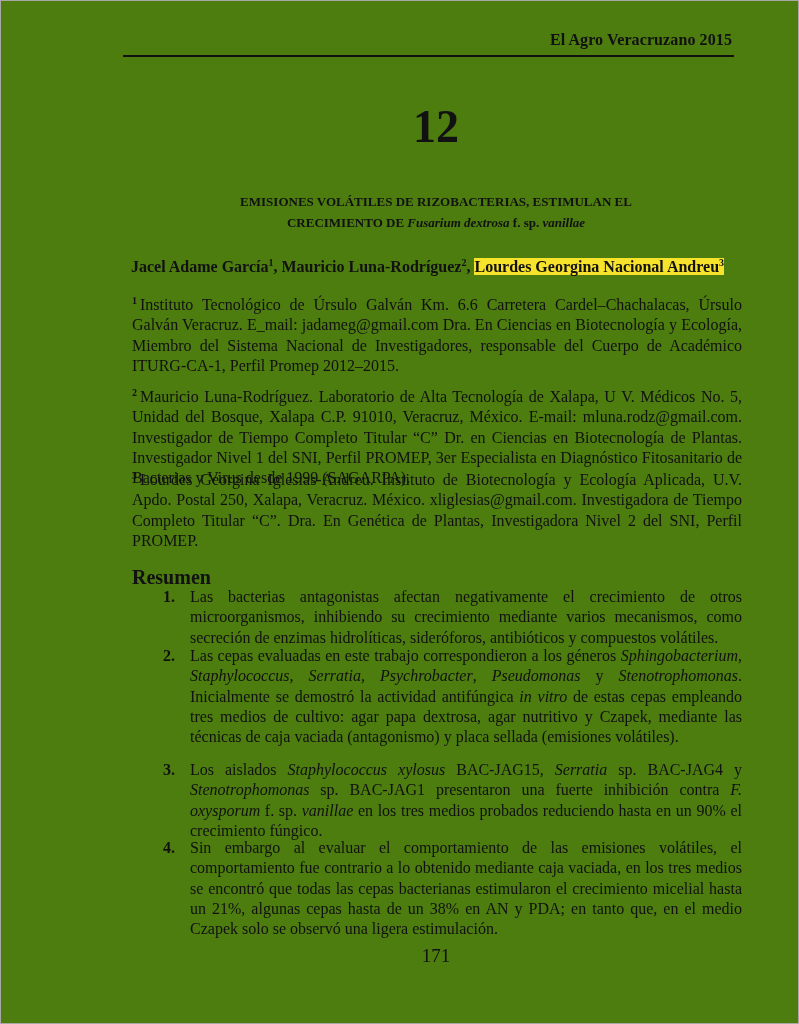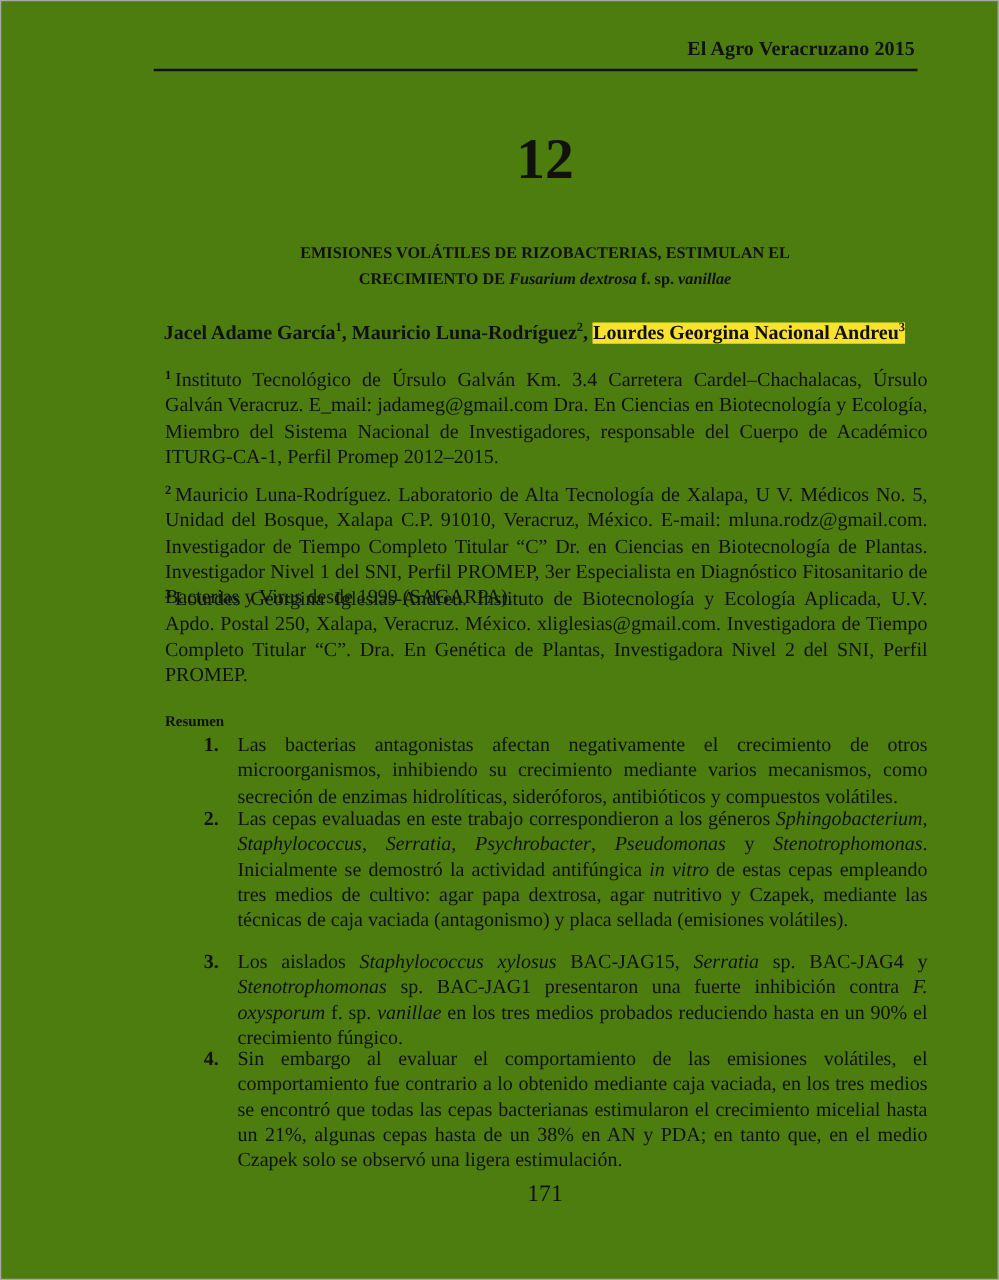--- a/index.html
+++ b/index.html
@@ -34,21 +34,21 @@
   .affil {
     position: absolute; left: 131px; width: 610px;
     font-size: 16px; line-height: 20.3px; text-align: justify;
   }
   .affil sup { font-size: 10px; font-weight: bold; vertical-align: 6px; line-height: 0; margin-right: 3px; }
   .a1 { top: 294px; }
   .a2 { top: 372px; margin-top: 14px; }
   .a3 { top: 469px; }
   .resumen-head {
     position: absolute; top: 566px; left: 131px;
-    font-weight: bold; font-size: 12px; line-height: 20px;
+    font-weight: bold; font-size: 20px; line-height: 20px;
   }
   .list { position: absolute; left: 131px; width: 610px; font-size: 16px; line-height: 20.3px; }
   .item { position: relative; padding-left: 58px; text-align: justify; margin-bottom: 0; }
   .item .num { position: absolute; left: 31px; top: 0; font-weight: bold; }
   .l1 { top: 586px; }
   .l2 { top: 645px; }
   .l3 { top: 759px; }
   .l4 { top: 837px; }
   i { font-style: italic; }
   .page-number {
@@ -68,21 +68,21 @@
 
   <div class="title">
     <div>EMISIONES VOLÁTILES DE RIZOBACTERIAS, ESTIMULAN EL</div>
     <div><span>CRECIMIENTO DE </span><i>Fusarium dextrosa</i><span> f. sp. </span><i>vanillae</i></div>
   </div>
 
   <div class="authors">
     <span><span>Jacel Adame García</span><sup>1</sup></span><span>, </span><span><span>Mauricio Luna-Rodríguez</span><sup>2</sup></span><span>, </span><span class="hl"><span>Lourdes Georgina Nacional Andreu</span><sup>3</sup></span>
   </div>
 
-  <div class="affil a1"><sup>1</sup><span>Instituto Tecnológico de Úrsulo Galván Km. 3.4 Carretera Cardel–Chachalacas, Úrsulo Galván Veracruz. E_mail: jadameg@gmail.com Dra. En Ciencias en Biotecnología y Ecología, Miembro del Sistema Nacional de Investigadores, responsable del Cuerpo de Académico ITURG-CA-1, Perfil Promep 2012–2015.</span></div>
+  <div class="affil a1"><sup>1</sup><span>Instituto Tecnológico de Úrsulo Galván Km. 6.6 Carretera Cardel–Chachalacas, Úrsulo Galván Veracruz. E_mail: jadameg@gmail.com Dra. En Ciencias en Biotecnología y Ecología, Miembro del Sistema Nacional de Investigadores, responsable del Cuerpo de Académico ITURG-CA-1, Perfil Promep 2012–2015.</span></div>
   <div class="affil a2"><sup>2</sup><span>Mauricio Luna-Rodríguez. Laboratorio de Alta Tecnología de Xalapa, U V. Médicos No. 5, Unidad del Bosque, Xalapa C.P. 91010, Veracruz, México. E-mail: mluna.rodz@gmail.com. Investigador de Tiempo Completo Titular “C” Dr. en Ciencias en Biotecnología de Plantas. Investigador Nivel 1 del SNI, Perfil PROMEP, 3er Especialista en Diagnóstico Fitosanitario de Bacterias y Virus desde 1999 (SAGARPA).</span></div>
   <div class="affil a3"><sup>3</sup><span>Lourdes Georgina Iglesias-Andreu. Instituto de Biotecnología y Ecología Aplicada, U.V. Apdo. Postal 250, Xalapa, Veracruz. México. xliglesias@gmail.com. Investigadora de Tiempo Completo Titular “C”. Dra. En Genética de Plantas, Investigadora Nivel 2 del SNI, Perfil PROMEP.</span></div>
 
   <div class="resumen-head">Resumen</div>
 
   <div class="list l1">
     <div class="item"><span class="num">1.</span><span class="segs"><span>Las bacterias antagonistas afectan negativamente el crecimiento de otros microorganismos, inhibiendo su crecimiento mediante varios mecanismos, como secreción de enzimas hidrolíticas, sideróforos, antibióticos y compuestos volátiles.</span></span></div>
   </div>
   <div class="list l2">
     <div class="item"><span class="num">2.</span><span class="segs"><span>Las cepas evaluadas en este trabajo correspondieron a los géneros </span><i>Sphingobacterium</i><span>, </span><i>Staphylococcus,</i><span> </span><i>Serratia</i><span>, </span><i>Psychrobacter</i><span>, </span><i>Pseudomonas</i><span> y </span><i>Stenotrophomonas</i><span>. Inicialmente se demostró la actividad antifúngica </span><i>in vitro</i><span> de estas cepas empleando tres medios de cultivo: agar papa dextrosa, agar nutritivo y Czapek, mediante las técnicas de caja vaciada (antagonismo) y placa sellada (emisiones volátiles).</span></span></div>

